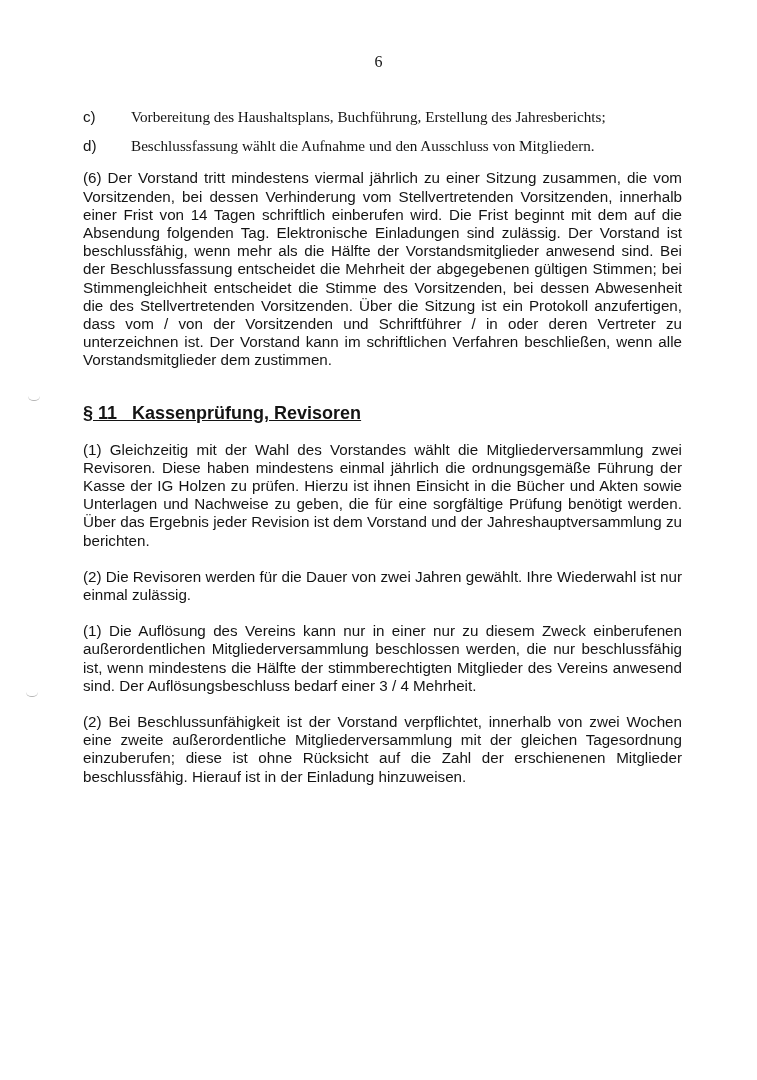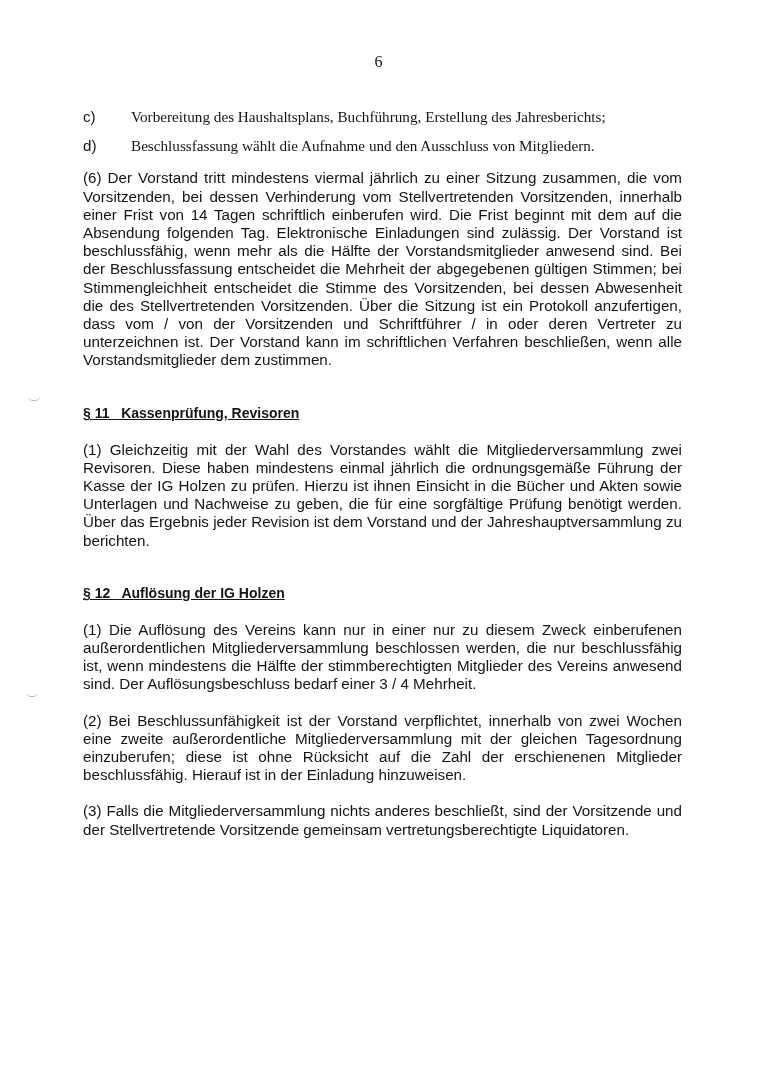--- a/index.html
+++ b/index.html
@@ -49,21 +49,21 @@
     .para {
       text-align: justify;
       margin: 0 0 18px 0;
     }
     .para.first-after-list {
       margin-top: 14px;
     }
     .heading {
       font-weight: bold;
       text-decoration: underline;
-      font-size: 14px;
+      font-size: 18px;
       line-height: 18px;
       margin: 34px 0 19px 0;
       white-space: pre;
     }
     .margin-mark {
       position: absolute;
       width: 12px;
       height: 4px;
       border-bottom: 1px solid #b8b8b8;
       border-radius: 0 0 8px 8px;
@@ -85,19 +85,18 @@
   </div>
   <div class="list-item">
     <span class="list-marker">d)</span>
     <span class="list-text">Beschlussfassung wählt die Aufnahme und den Ausschluss von Mitgliedern.</span>
   </div>
 
   <p class="para first-after-list">(6) Der Vorstand tritt mindestens viermal jährlich zu einer Sitzung zusammen, die vom Vorsitzenden, bei dessen Verhinderung vom Stellvertretenden Vorsitzenden, innerhalb einer Frist von 14 Tagen schriftlich einberufen wird. Die Frist beginnt mit dem auf die Absendung folgenden Tag. Elektronische Einladungen sind zulässig. Der Vorstand ist beschlussfähig, wenn mehr als die Hälfte der Vorstandsmitglieder anwesend sind. Bei der Beschlussfassung entscheidet die Mehrheit der abgegebenen gültigen Stimmen; bei Stimmengleichheit entscheidet die Stimme des Vorsitzenden, bei dessen Abwesenheit die des Stellvertretenden Vorsitzenden. Über die Sitzung ist ein Protokoll anzufertigen, dass vom / von der Vorsitzenden und Schriftführer / in oder deren Vertreter zu unterzeichnen ist. Der Vorstand kann im schriftlichen Verfahren beschließen, wenn alle Vorstandsmitglieder dem zustimmen.</p>
 
   <div class="heading">§ 11   Kassenprüfung, Revisoren</div>
   <p class="para">(1) Gleichzeitig mit der Wahl des Vorstandes wählt die Mitgliederversammlung zwei Revisoren. Diese haben mindestens einmal jährlich die ordnungsgemäße Führung der Kasse der IG Holzen zu prüfen. Hierzu ist ihnen Einsicht in die Bücher und Akten sowie Unterlagen und Nachweise zu geben, die für eine sorgfältige Prüfung benötigt werden. Über das Ergebnis jeder Revision ist dem Vorstand und der Jahreshauptversammlung zu berichten.</p>
+  <p class="para">(2) Die Revisoren werden für die Dauer von zwei Jahren gewählt. Ihre Wiederwahl ist nur einmal zulässig.</p>
 
-  <div class="heading">§ 12   Auflösung der IG Holzen</div>
   <p class="para">(1) Die Auflösung des Vereins kann nur in einer nur zu diesem Zweck einberufenen außerordentlichen Mitgliederversammlung beschlossen werden, die nur beschlussfähig ist, wenn mindestens die Hälfte der stimmberechtigten Mitglieder des Vereins anwesend sind. Der Auflösungsbeschluss bedarf einer 3 / 4 Mehrheit.</p>
   <p class="para">(2) Bei Beschlussunfähigkeit ist der Vorstand verpflichtet, innerhalb von zwei Wochen eine zweite außerordentliche Mitgliederversammlung mit der gleichen Tagesordnung einzuberufen; diese ist ohne Rücksicht auf die Zahl der erschienenen Mitglieder beschlussfähig. Hierauf ist in der Einladung hinzuweisen.</p>
-  <p class="para">(3) Falls die Mitgliederversammlung nichts anderes beschließt, sind der Vorsitzende und der Stellvertretende Vorsitzende gemeinsam vertretungsberechtigte Liquidatoren.</p>
 
 </div>
 
 </body></html>

